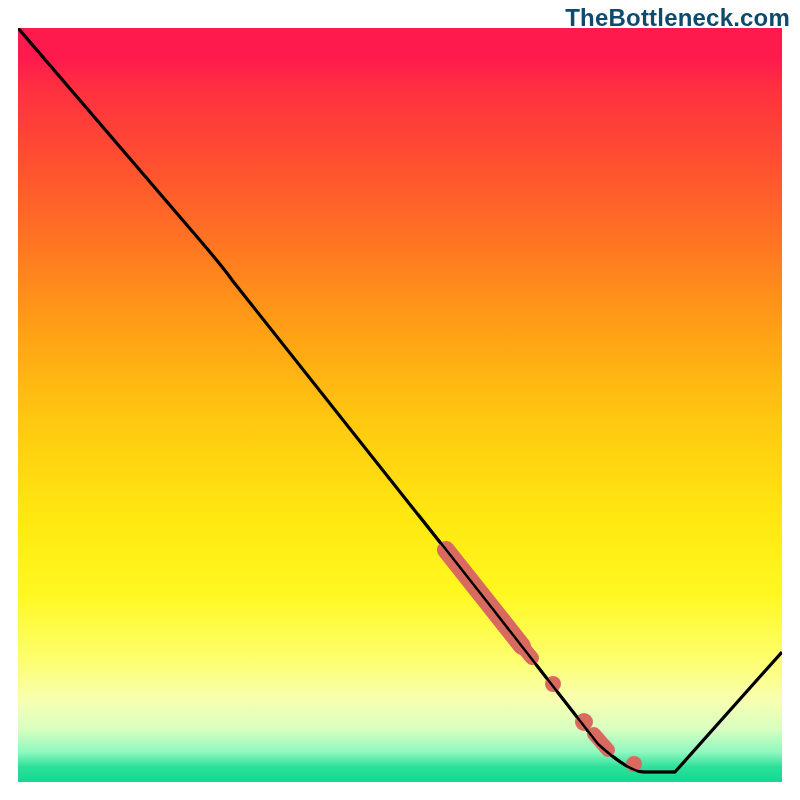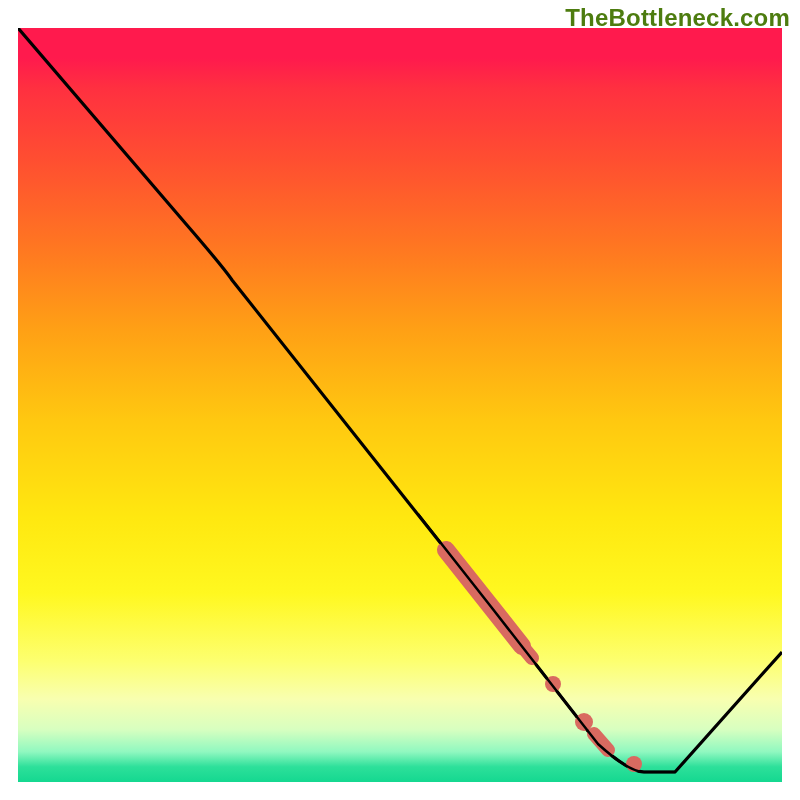--- a/index.html
+++ b/index.html
@@ -15,21 +15,21 @@
     width: 800px;
     height: 800px;
     background: #ffffff;
   }
   .watermark {
     position: absolute;
     top: 4px;
     right: 10px;
     font-size: 24px;
     font-weight: bold;
-    color: #4d7c0f;
+    color: #0c4a6e;
     letter-spacing: 0.2px;
     z-index: 10;
   }
   .plot-area {
     position: absolute;
     left: 18px;
     top: 28px;
     width: 764px;
     height: 754px;
     background: linear-gradient(to bottom,

